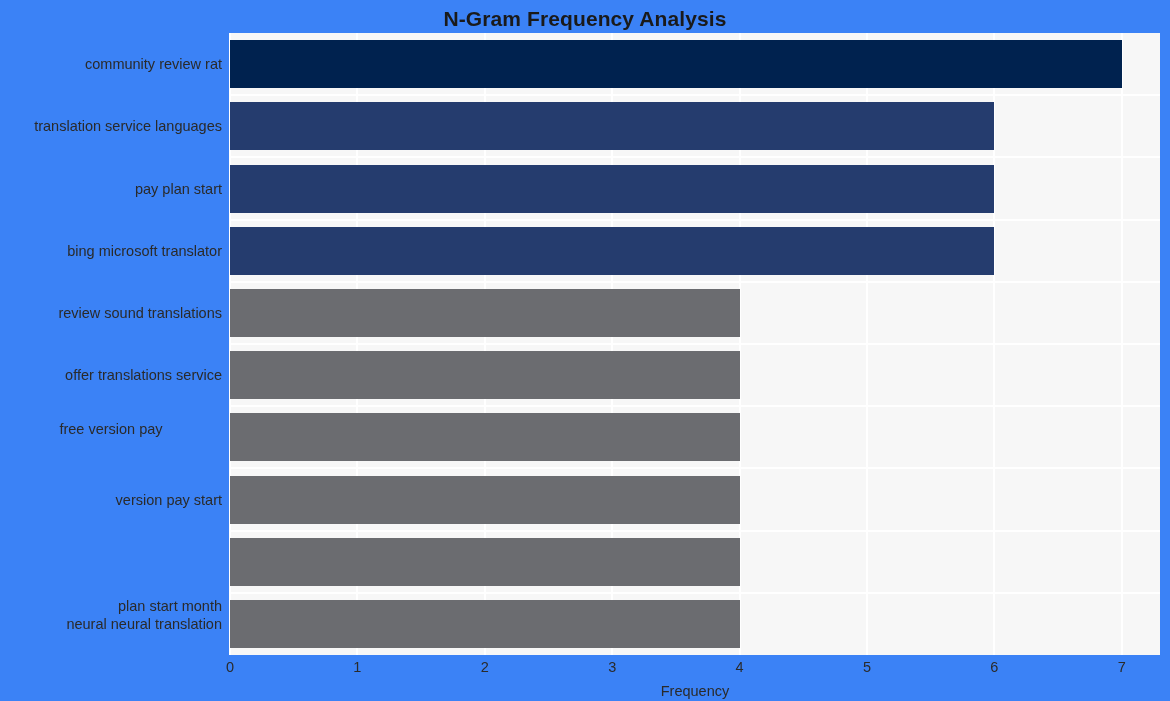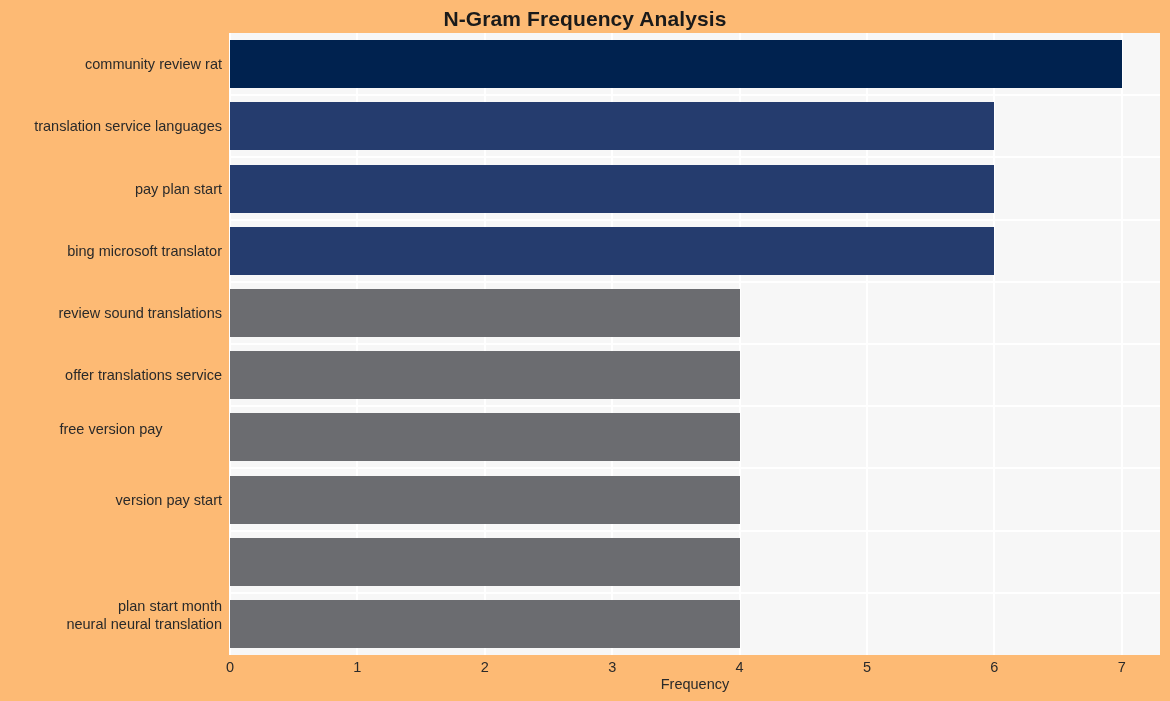--- a/index.html
+++ b/index.html
@@ -120,21 +120,21 @@
     width: 930px;
     text-align: center;
     font-size: 14.5px;
     color: #2a2a2a;
     line-height: 18px;
   }
 </style>
 </head>
 <body>
 
-<div id="chart-root" style="background: #fdba74;">
+<div id="chart-root" style="background: #3b82f6;">
 
   <div id="chart-title" style="color: rgb(26, 26, 26);">N-Gram Frequency Analysis</div>
 
   <div id="plot-area" style="background: rgb(247, 247, 247);">
     <div id="grid-layer">
         <div class="v-grid" style="left: -1px; background: rgb(255, 255, 255);"></div>
         <div class="v-grid" style="left: 126.397px; background: rgb(255, 255, 255);"></div>
         <div class="v-grid" style="left: 253.795px; background: rgb(255, 255, 255);"></div>
         <div class="v-grid" style="left: 381.192px; background: rgb(255, 255, 255);"></div>
         <div class="v-grid" style="left: 508.589px; background: rgb(255, 255, 255);"></div>
@@ -182,15 +182,15 @@
       <div class="x-label" style="left: 0px; color: rgb(42, 42, 42);">0</div>
       <div class="x-label" style="left: 127.397px; color: rgb(42, 42, 42);">1</div>
       <div class="x-label" style="left: 254.795px; color: rgb(42, 42, 42);">2</div>
       <div class="x-label" style="left: 382.192px; color: rgb(42, 42, 42);">3</div>
       <div class="x-label" style="left: 509.589px; color: rgb(42, 42, 42);">4</div>
       <div class="x-label" style="left: 636.986px; color: rgb(42, 42, 42);">5</div>
       <div class="x-label" style="left: 764.384px; color: rgb(42, 42, 42);">6</div>
       <div class="x-label" style="left: 891.781px; color: rgb(42, 42, 42);">7</div>
     </div>
 
-  <div id="x-axis-title" style="color: rgb(42, 42, 42);">Frequency</div>
+  <div id="x-axis-title" style="color: rgb(42, 42, 42); margin-top: 7px;">Frequency</div>
 
 </div>
 
 </body></html>

